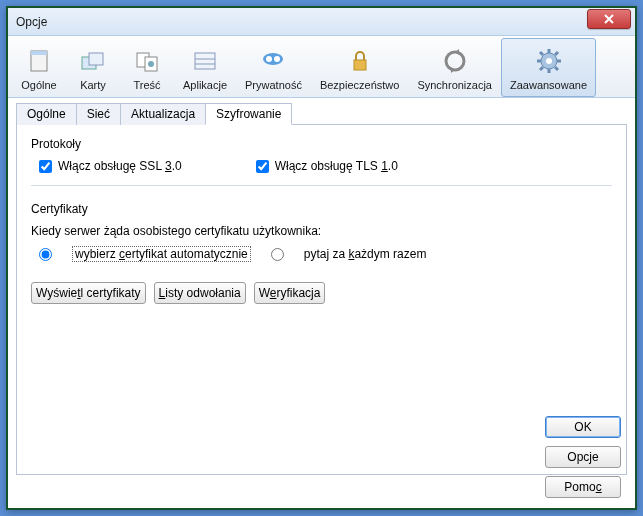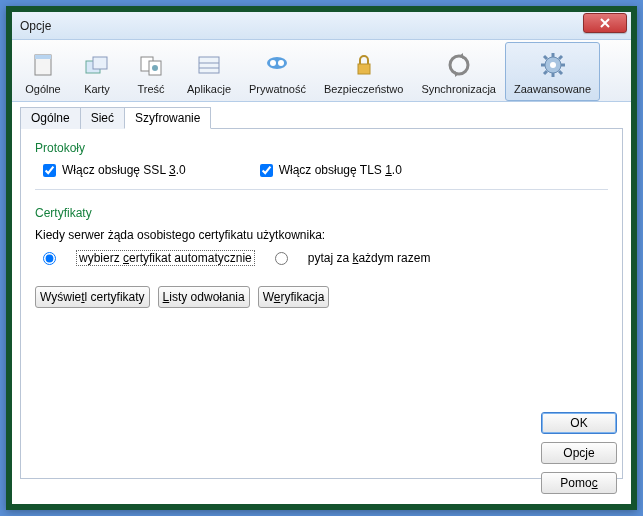--- a/index.html
+++ b/index.html
@@ -1,37 +1,37 @@
 <!DOCTYPE html>
 <html><head>
 <meta charset="utf-8">
 <style>
 * { box-sizing: border-box; margin: 0; padding: 0; font-family: "Segoe UI", Tahoma, sans-serif; font-size: 12px; }
 body { background: #5a8fd6; padding: 6px; }
-.window { width: 631px; height: 504px; background: #fff; border: 6px solid #14532d; box-shadow: 0 2px 8px rgba(0,0,0,0.3); position: relative; }
+.window { width: 631px; height: 504px; background: #fff; border: 2px solid #14532d; box-shadow: 0 2px 8px rgba(0,0,0,0.3); position: relative; }
 .titlebar { height: 28px; background: linear-gradient(#eaf2fb, #d6e5f5); border-bottom: 1px solid #b5cde8; display: flex; align-items: center; padding: 0 4px 0 8px; }
 .titlebar .title { flex: 1; color: #1a1a1a; }
 .close-btn { width: 44px; height: 20px; background: linear-gradient(#e27676, #c83c3c); border: 1px solid #8b2e2e; border-radius: 3px; display: flex; align-items: center; justify-content: center; color: #fff; font-weight: bold; cursor: pointer; box-shadow: 0 1px 1px rgba(0,0,0,0.2); margin-top:-6px;}
 .close-btn svg { width: 10px; height: 10px; }
 
 .toolbar { height: 62px; background: linear-gradient(#fdfdfd, #e8eef6); border-bottom: 1px solid #b5cde8; display: flex; padding: 2px 4px 0 4px; gap: 0; }
 .tool-item { display: flex; flex-direction: column; align-items: center; justify-content: center; padding: 4px 8px; min-width: 54px; cursor: pointer; border: 1px solid transparent; border-radius: 3px; }
 .tool-item.active { background: linear-gradient(#e8f0fa, #d0e0f2); border: 1px solid #8fb3db; }
 .tool-item .icon { width: 32px; height: 32px; display: flex; align-items: center; justify-content: center; }
 .tool-item .label { font-size: 11px; color: #1a1a1a; margin-top: 2px; white-space: nowrap; }
 
 .content { padding: 4px 8px 8px 8px; }
 .subtabs { display: flex; border-bottom: 1px solid #b9c5d6; margin-bottom: 0; }
 .subtab { padding: 3px 10px; border: 1px solid #b9c5d6; border-bottom: none; background: #eef2f8; margin-right: -1px; cursor: pointer; font-size: 12px; position: relative; top: 1px; }
 .subtab.active { background: #fff; border-bottom: 1px solid #fff; z-index: 2; }
 
 .panel { border: 1px solid #b9c5d6; border-top: none; background: #fff; padding: 12px 14px; height: 350px; }
 
 .fieldset { margin-bottom: 16px; }
-.fieldset-title { font-size: 12px; margin-bottom: 8px; color: #15803d; }
+.fieldset-title { font-size: 12px; margin-bottom: 8px; color: #000000; }
 .row-checks { display: flex; gap: 74px; margin-left: 8px; margin-bottom: 12px; }
 .check { display: flex; align-items: center; gap: 6px; cursor: pointer; }
 .check input { width: 13px; height: 13px; }
 .divider { border: none; border-top: 1px solid #d4dce8; margin: 6px 0 10px 0; }
 
 .desc { margin: 4px 0 8px 0; }
 .radios { display: flex; gap: 20px; margin-left: 8px; margin-bottom: 20px; align-items: center; }
 .radio { display: flex; align-items: center; gap: 20px; cursor: pointer; }
 .radio input { width: 13px; height: 13px; }
 .radio-label-boxed { border: 1px dotted #666; padding: 0 2px; }
@@ -145,20 +145,21 @@
           </svg>
         </span>
       <span class="label">Zaawansowane</span>
     </div>
   </div>
 
   <div class="content">
     <div class="subtabs">
       <div class="subtab">Ogólne</div>
       <div class="subtab">Sieć</div>
+      <div class="subtab">Aktualizacja</div>
       <div class="subtab active">Szyfrowanie</div>
     </div>
 
     <div class="panel">
 
       <div class="fieldset">
         <div class="fieldset-title">Protokoły</div>
         <div class="row-checks">
           <label class="check">
             <input type="checkbox" checked="" style="">

